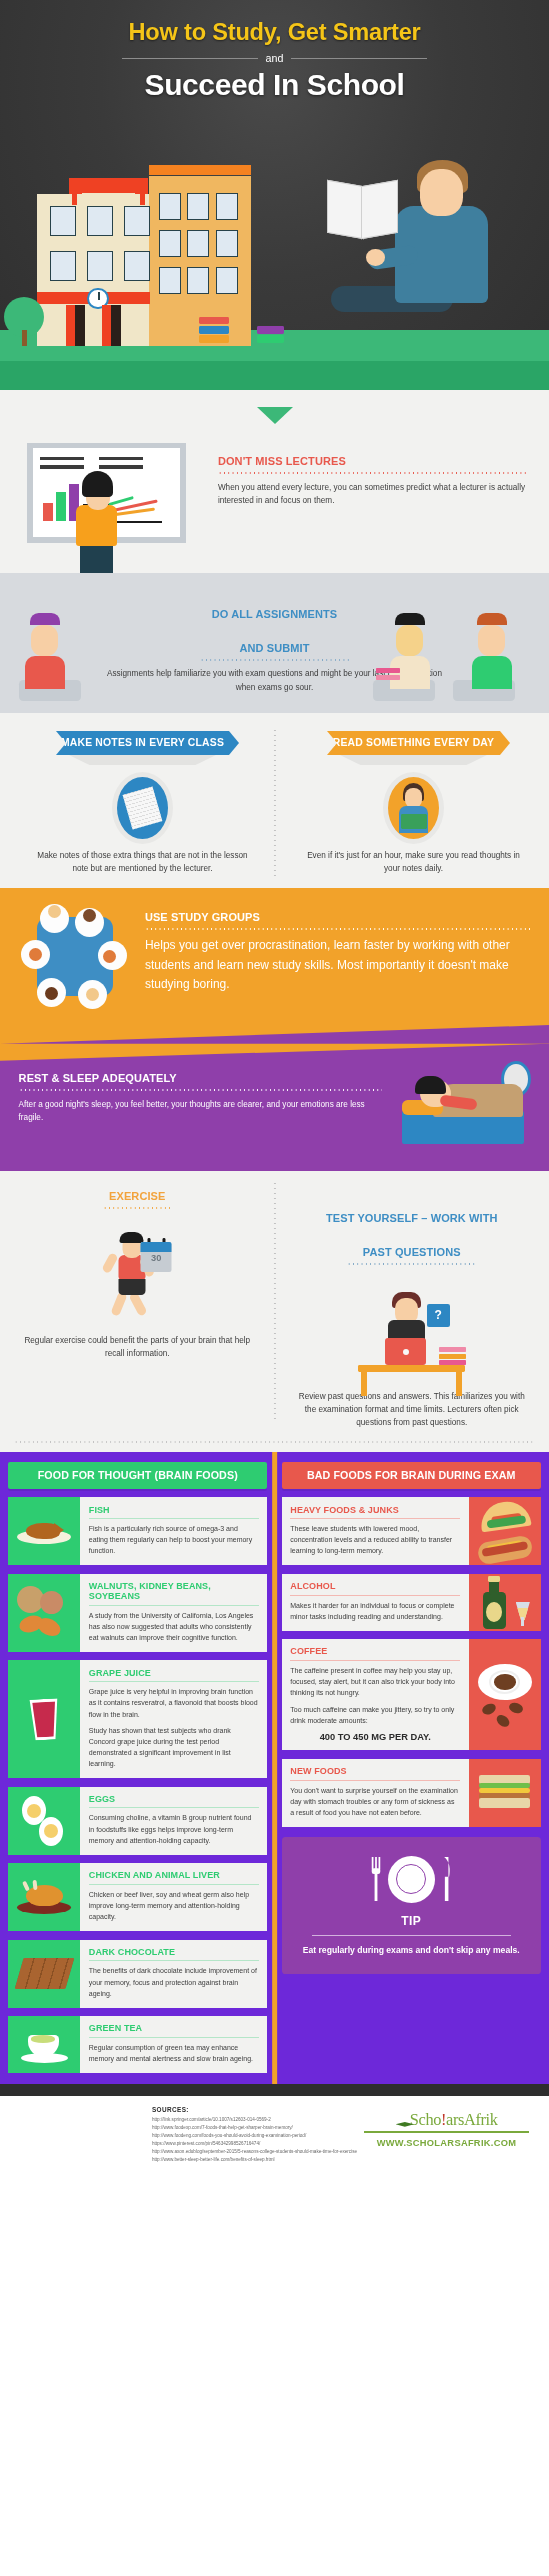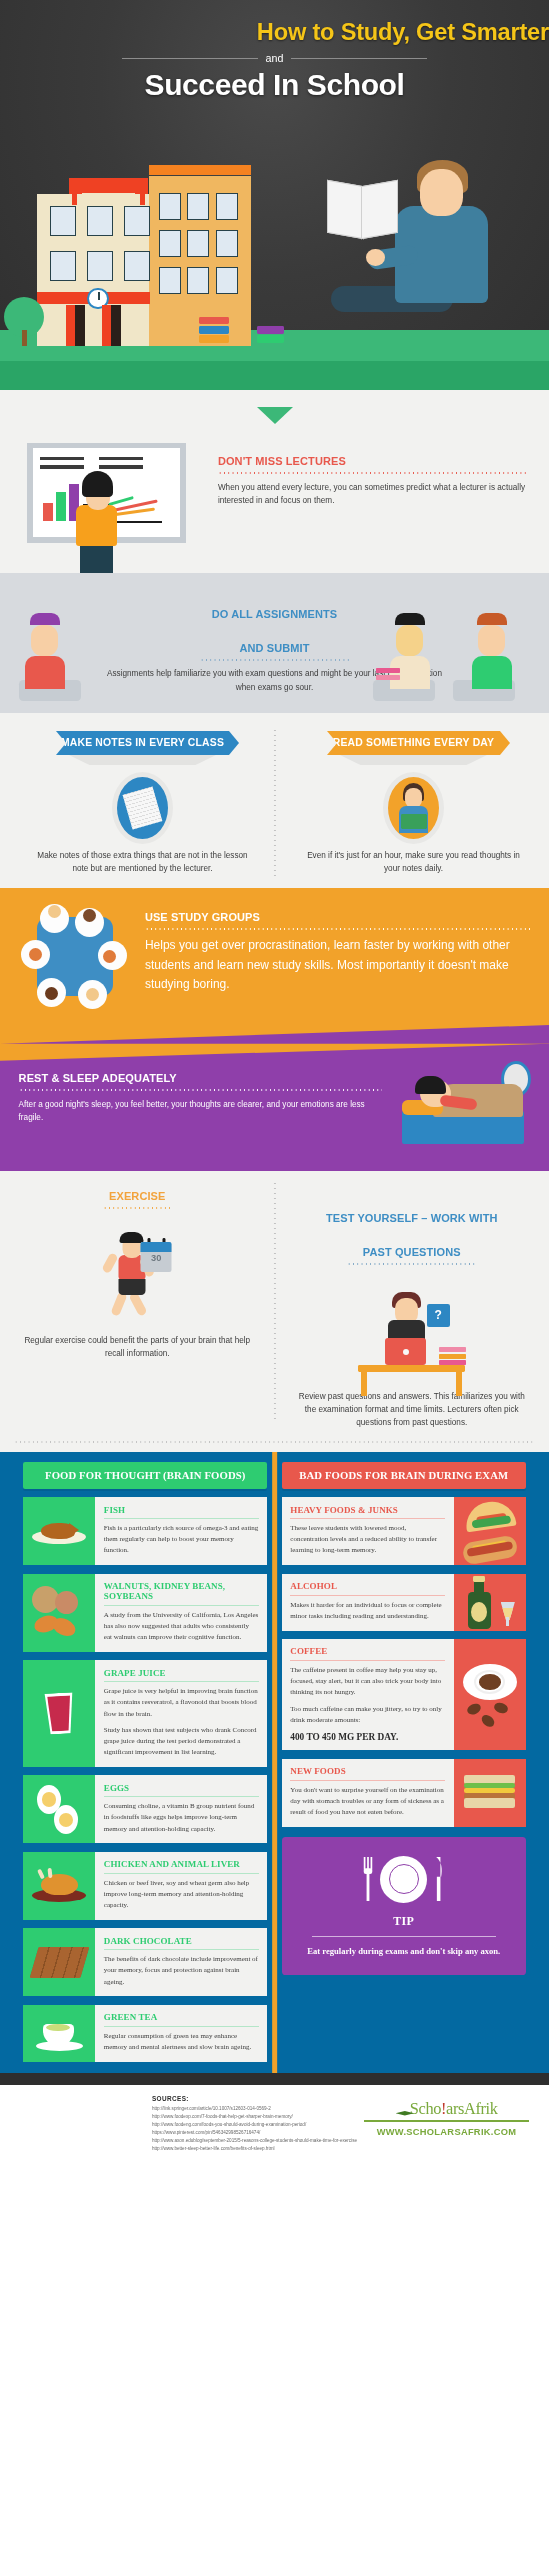--- a/index.html
+++ b/index.html
@@ -17,21 +17,20 @@
     position: relative;
     background: radial-gradient(ellipse at 50% 20%, #4a4a4a 0%, #3a3a3a 45%, #2f2f2f 100%);
     height: 390px;
     overflow: hidden;
   }
   .hero-title-wrap { padding-top: 18.6px; text-align: center; position: relative; z-index: 5; }
   .hero-l1 {
     color: #f5c518; font-size: 23.6px; font-weight: bold; letter-spacing: -0.2px;
     font-family: "Liberation Sans", sans-serif;
     text-shadow: 0 1.4px 2.1px rgba(0,0,0,.5);
-    text-align: right;
   }
   .hero-and-row { display: flex; align-items: center; justify-content: center; gap: 7.2px; margin: 6.4px 0 4.3px; }
   .hero-rule { height: 0.7px; background: #8d8d8d; width: 136px; }
   .hero-and { color: #fff; font-size: 10.7px; }
   .hero-l2 {
     color: #ffffff; font-size: 30px; font-weight: bold; letter-spacing: -0.4px;
     text-shadow: 0 1.4px 2.9px rgba(0,0,0,.55);
   }
 
   
@@ -206,21 +205,21 @@
   .d-torso { position: absolute; left: 37px; bottom: 29px; width: 37px; height: 31px; background: #2e2e2e; border-radius: 5.7px; }
   .qbub { position: absolute; left: 76px; bottom: 53px; width: 23px; height: 23px; background: #2d87c3; border-radius: 2.1px;
      color: #fff; font-weight: bold; font-size: 12px; text-align: center; line-height: 23px; }
   .bks { position: absolute; right: 7.2px; bottom: 14.3px; width: 27px; }
   .bks span { display: block; height: 5px; margin-top: 1.4px; border-radius: 0.7px; }
   .sep-dots { height: 2.1px; margin: 11.4px 14.3px 0;
      background-image: radial-gradient(circle, #c2c2c2 0.8px, transparent 0.9px);
      background-size: 4.3px 2.1px; background-repeat: repeat-x; }
 
   
-  .foods { background: #0369a1; display: flex; padding: 10px 16px 0; position: relative; font-family: Liberation Serif, serif; }
+  .foods { background: #6d28d9; display: flex; padding: 10px 1px 0; position: relative; }
   .foods-col { width: 50%; padding: 0 7.2px 11.4px; }
   .mid-bar { position: absolute; left: 50%; top: 0; bottom: 0; width: 5.7px; transform: translateX(-50%); background: #f2a22a; }
   .food-head { height: 27px; line-height: 27px; text-align: center; color: #fff;
      font-size: 10.7px; font-weight: bold; border-radius: 2.1px; letter-spacing: 0.1px;
      box-shadow: 0 2.1px 0 rgba(0,0,0,.08); }
   .fh-green { background: #2ecc71; }
   .fh-red { background: #e8584c; }
   .food-item { display: flex; background: #f2f2f0; margin-top: 8.6px; min-height: 53px; }
   .food-item.rev { flex-direction: row-reverse; }
   .food-ico { width: 72px; flex: none; display: flex; align-items: center; justify-content: center; }
@@ -228,21 +227,21 @@
   .fi-red { background: #e8584c; }
   .food-body { flex: 1; padding: 7.2px 8.6px 8.6px; }
   .food-title { font-size: 9px; font-weight: bold; letter-spacing: 0.1px; }
   .ft-green { color: #2ecc71; }
   .ft-red { color: #e8584c; }
   .food-rule { height: 0.7px; margin: 3.6px 0 4.3px; }
   .fr-green { background: #b4e6c8; }
   .fr-red { background: #f3b9b3; }
   .food-txt { font-size: 7px; line-height: 1.6; color: #3d3d3d; }
   .food-txt + .food-txt { margin-top: 5px; }
-  .food-strong { font-size: 9.3px; font-weight: bold; color: #2b2b2b; margin-top: 5.7px; display: block; }
+  .food-strong { font-size: 9.3px; font-weight: bold; color: #2b2b2b; margin-top: 5.7px; display: block; text-align: center; }
 
   
   .tip-card { background: #8f3faa; border-radius: 3.6px; margin-top: 10px; padding: 15.7px 11.4px 17px; text-align: center; }
   .tip-ico { height: 54px; display: flex; align-items: center; justify-content: center; gap: 7.2px; margin-bottom: 7.2px; }
   .tip-title { color: #fff; font-size: 12px; font-weight: bold; letter-spacing: 0.4px; }
   .tip-rule { height: 0.7px; background: rgba(255,255,255,.6); margin: 7.2px 18.6px 8.6px; }
   .tip-txt { color: #fff; font-size: 8.6px; font-weight: bold; line-height: 1.55; }
 
   
   .ic { position: relative; }
@@ -784,21 +783,21 @@
           </svg>
           <div class="tip-plate">
               <i></i>
             </div>
           <svg class="tip-knife" width="10" height="44" viewBox="0 0 14 62">
             <path d="M3 0 C11 6 12 18 10 28 L4 28 L4 62 L9 62 L9 0 Z" fill="#fff"></path>
           </svg>
         </div>
         <div class="tip-title">TIP</div>
         <div class="tip-rule"></div>
-        <div class="tip-txt">Eat regularly during exams and don't skip any axon.</div>
+        <div class="tip-txt">Eat regularly during exams and don't skip any meals.</div>
       </div>
     </div>
   </div>
 
   <div class="dark-strip"></div>
   <div class="footer">
     <div>
       <div class="src-title">SOURCES:</div>
       <ul class="src-list">
         <li>http://link.springer.com/article/10.1007/s12603-014-0569-2</li>

